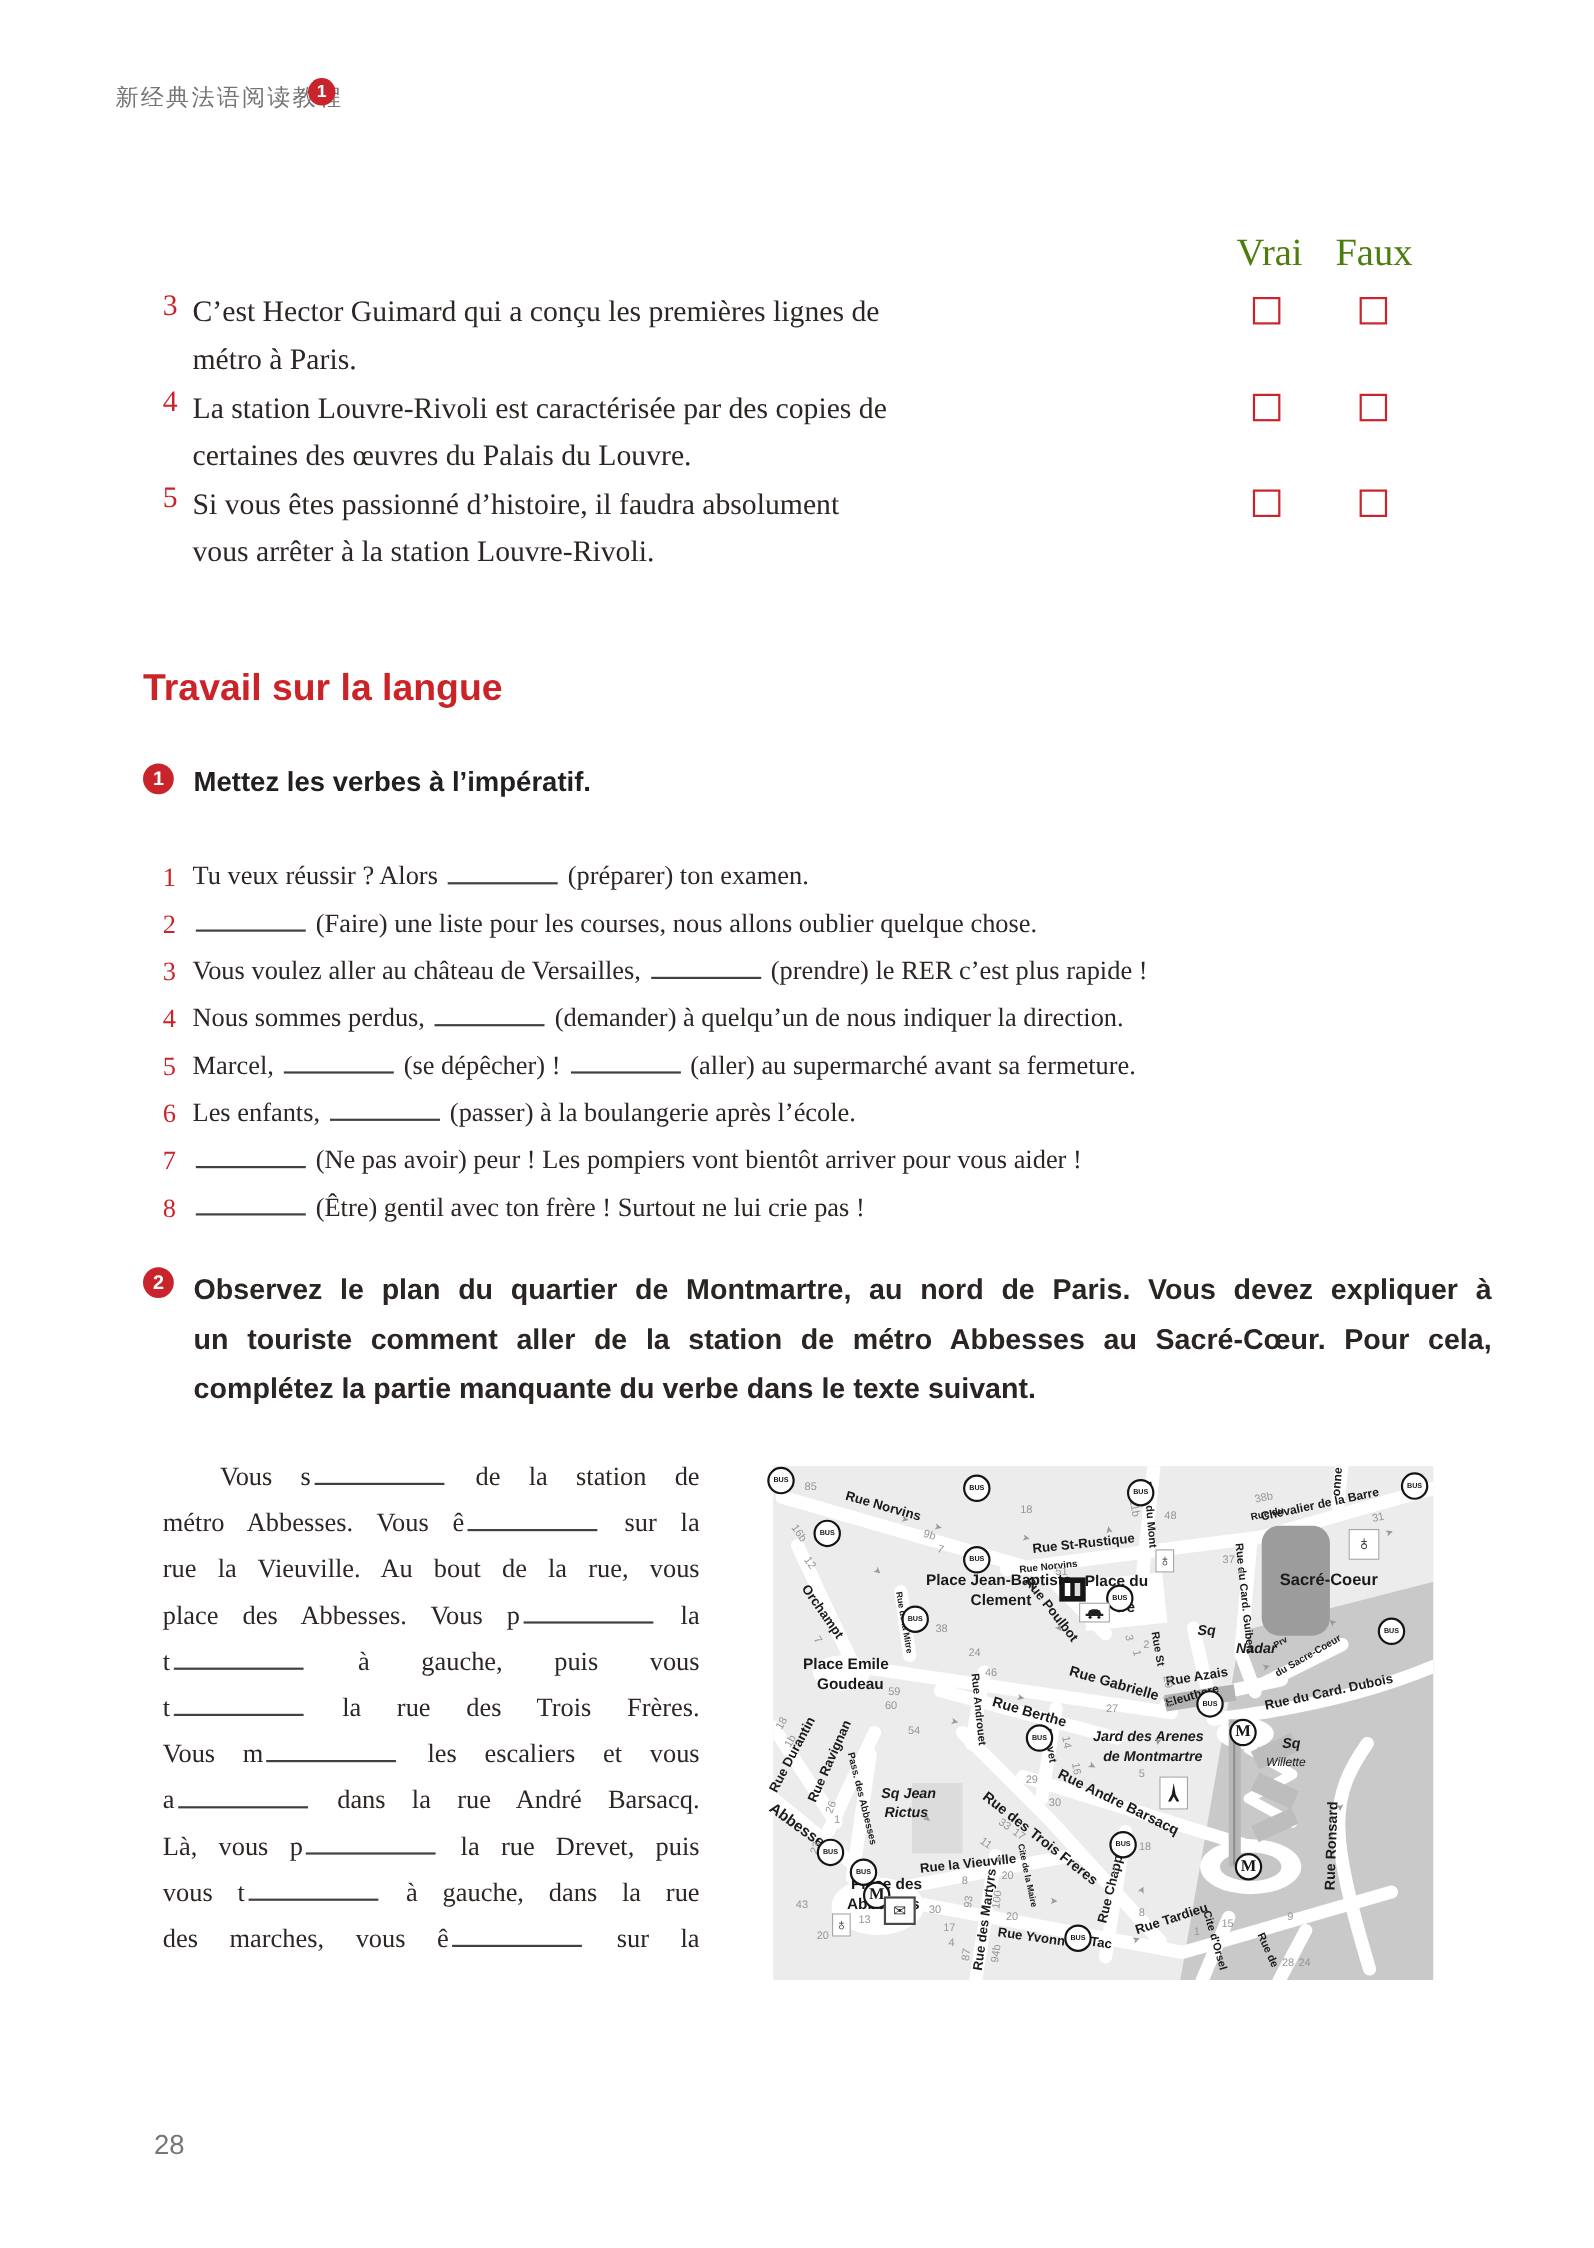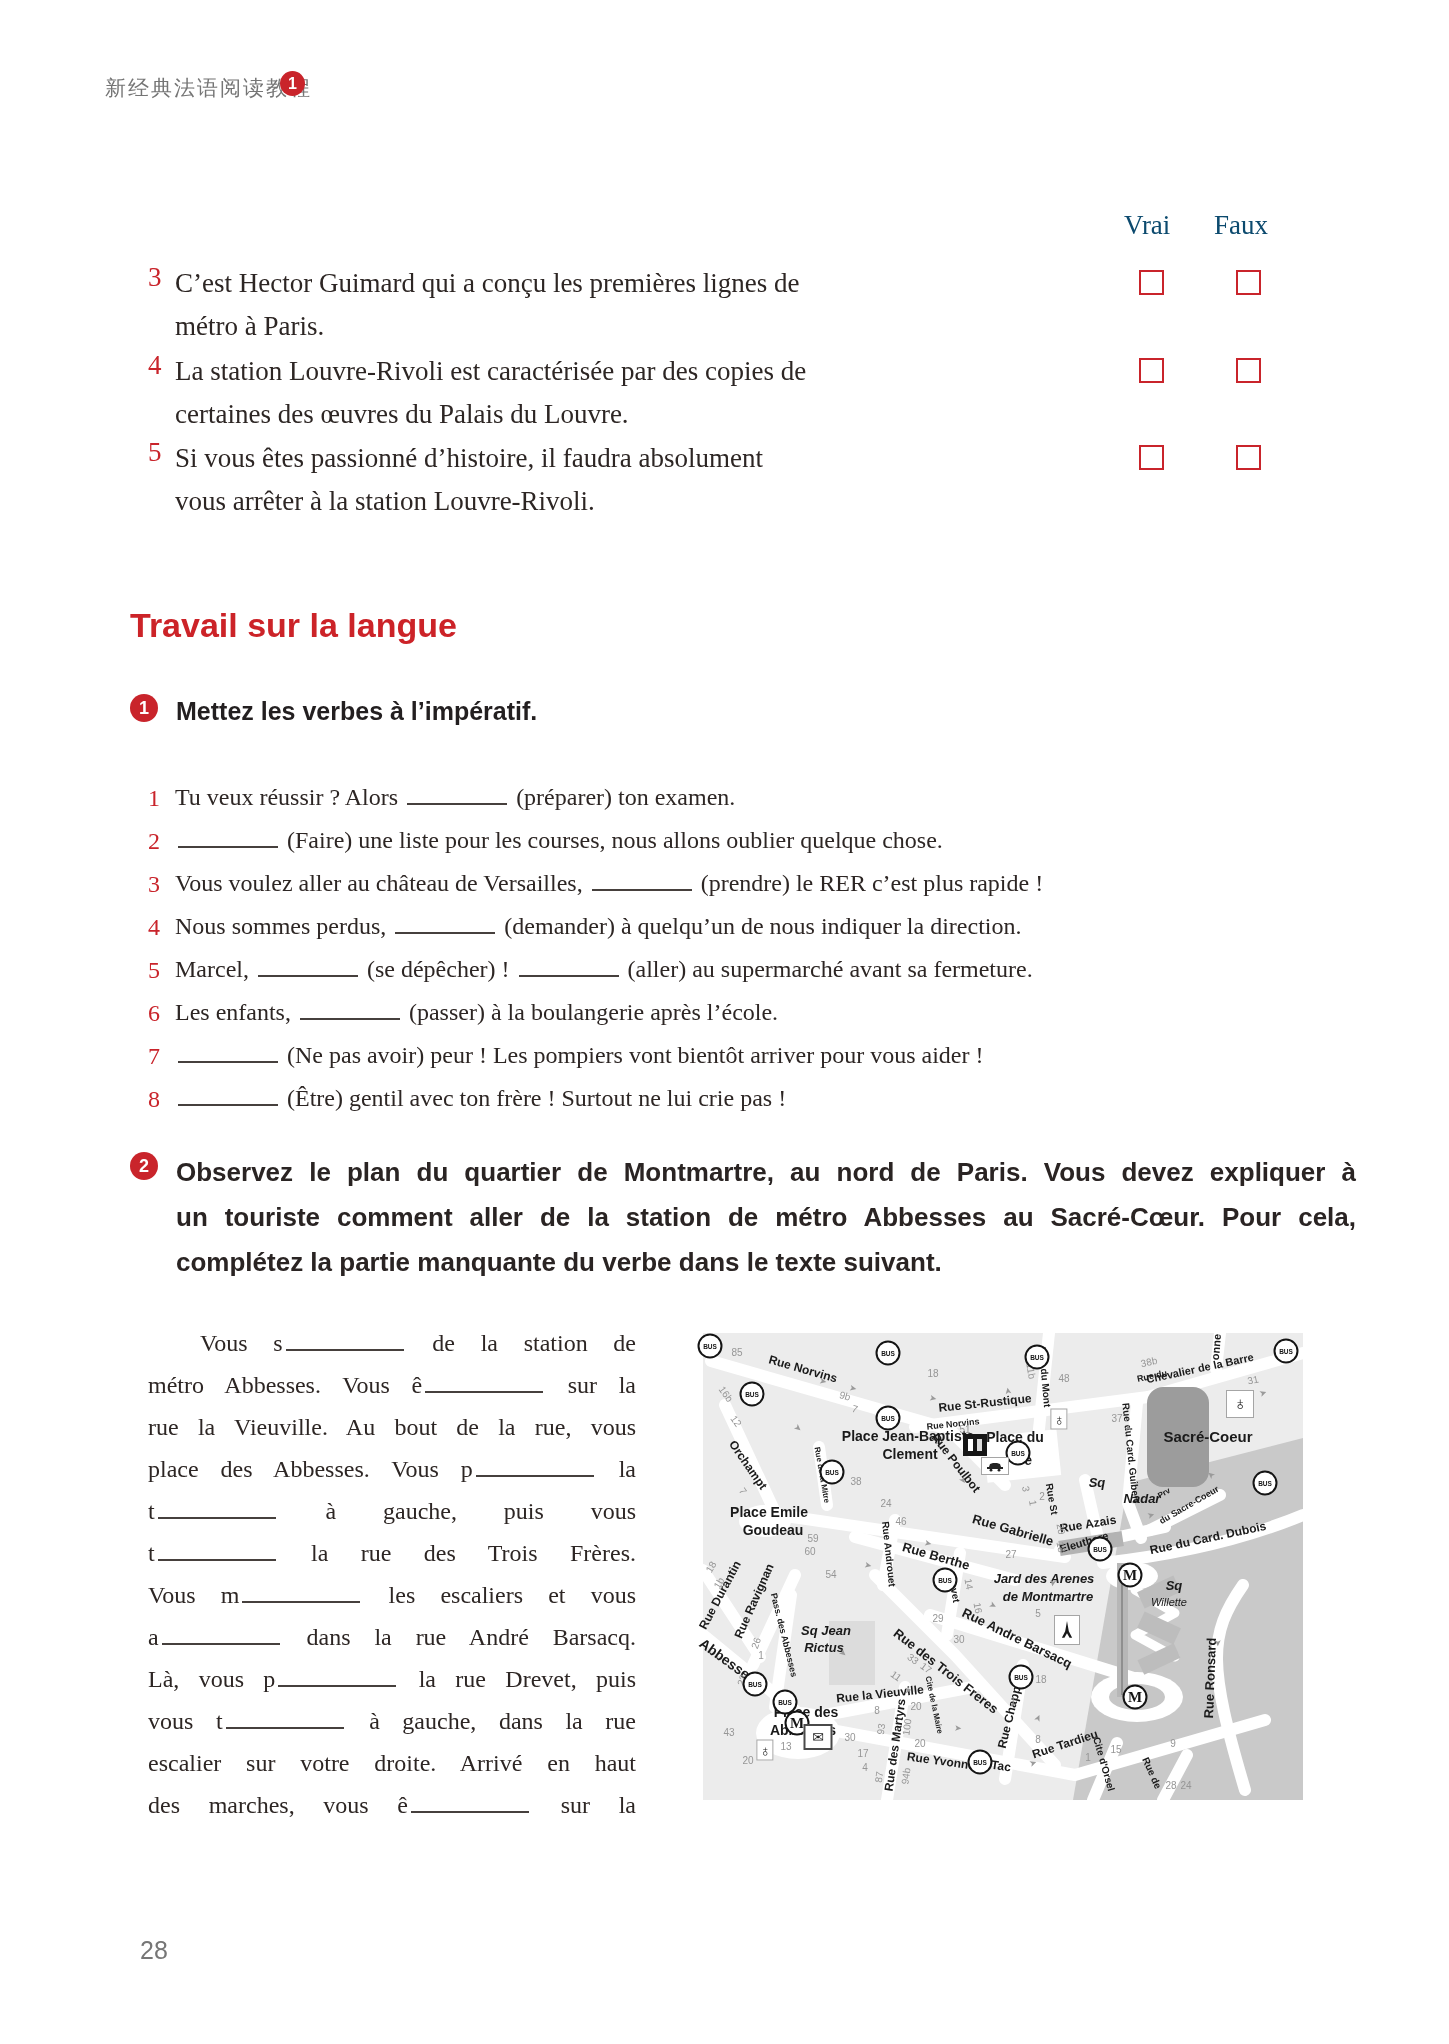--- a/index.html
+++ b/index.html
@@ -7,21 +7,21 @@
         font-family:"Liberation Serif",serif;color:#2d2624;overflow:hidden;}
 
   
   .hdr-title{position:absolute;left:105px;top:74px;font-family:"Liberation Sans",sans-serif;
              font-size:21px;color:#757575;letter-spacing:2px;}
   .hdr-badge{position:absolute;left:280px;top:71px;width:25px;height:25px;border-radius:50%;
              background:#c9242b;color:#fff;font-family:"Liberation Sans",sans-serif;font-weight:700;
              font-size:16px;display:flex;align-items:center;justify-content:center;}
 
   
-  .vf-head{position:absolute;top:210px;font-size:27px;color:#0c4a6e;}
+  .vf-head{position:absolute;top:210px;font-size:35px;color:#4d7c0f;}
   .tf-row{position:absolute;left:130px;width:1260px;height:92px;}
   .rnum{position:absolute;left:18px;top:0;color:#c9242b;font-size:27px;}
   .tf-text{position:absolute;left:45px;top:0;width:830px;font-size:27px;line-height:43px;}
   .cbx{position:absolute;top:8px;width:21px;height:21px;border:2.5px solid #c9242b;background:#fff;}
 
   
   .sec-title{position:absolute;left:130px;top:606px;font-family:"Liberation Sans",sans-serif;
              font-weight:700;font-size:34px;color:#cc2328;}
 
   .ex-badge{position:absolute;width:28px;height:28px;border-radius:50%;background:#c9242b;color:#fff;
@@ -155,21 +155,20 @@
       <div class="para-line indent">Vous s<span class="blank"></span> de la station de</div>
       <div class="para-line">métro Abbesses. Vous ê<span class="blank"></span> sur la</div>
       <div class="para-line">rue la Vieuville. Au bout de la rue, vous</div>
       <div class="para-line">place des Abbesses. Vous p<span class="blank"></span> la</div>
       <div class="para-line">t<span class="blank"></span> à gauche, puis vous</div>
       <div class="para-line">t<span class="blank"></span> la rue des Trois Frères.</div>
       <div class="para-line">Vous m<span class="blank"></span> les escaliers et vous</div>
       <div class="para-line">a<span class="blank"></span> dans la rue André Barsacq.</div>
       <div class="para-line">Là, vous p<span class="blank"></span> la rue Drevet, puis</div>
       <div class="para-line">vous t<span class="blank"></span> à gauche, dans la rue</div>
-      <div class="para-line">escalier sur votre droite. Arrivé en haut</div>
       <div class="para-line">des marches, vous ê<span class="blank"></span> sur la</div>
     </div>
 
   <div class="map" id="map">
     <svg class="bg" width="600" height="467" viewBox="0 0 600 467">
       <rect width="600" height="467" fill="#ececec"></rect>
       <polygon points="425,150 600,105 600,467 370,467" fill="#c9c9c9"></polygon>
       <rect x="126" y="288" width="46" height="64" fill="#dcdcdc"></rect>
       <g stroke="#ffffff" stroke-width="12" fill="none" stroke-linejoin="round" stroke-linecap="round">
         <path d="M8,28 L238,94"></path>

